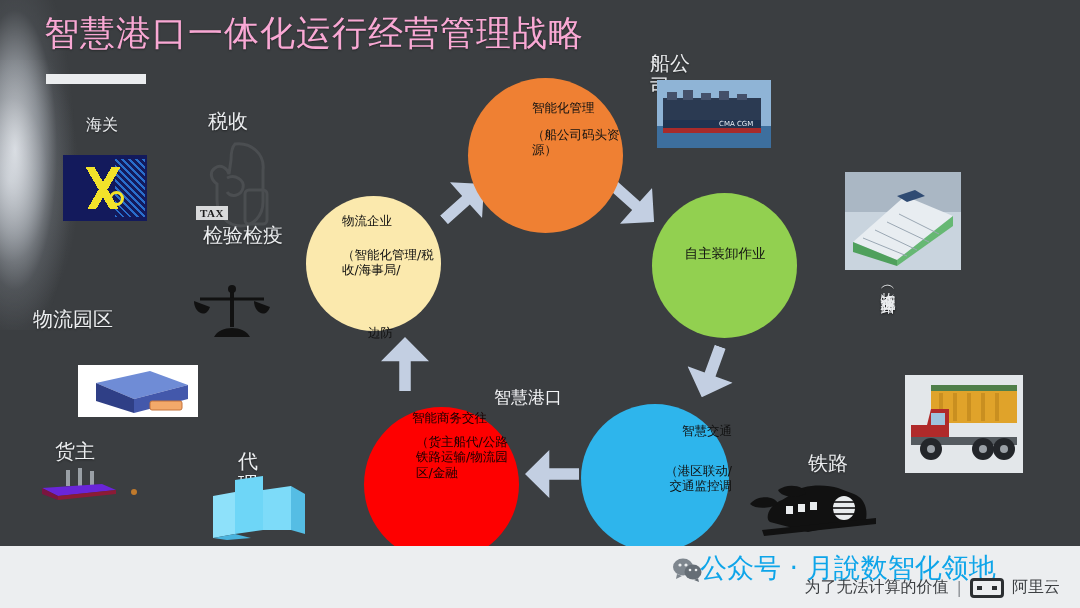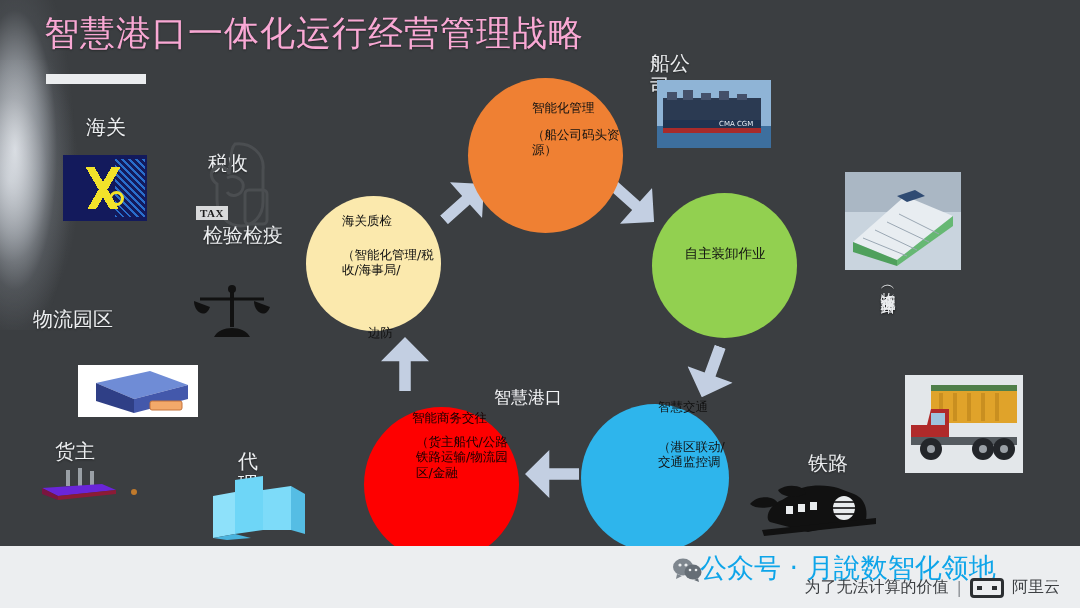--- a/index.html
+++ b/index.html
@@ -69,21 +69,21 @@
   .c-cream  { left: 306px; top: 196px; width: 135px; height: 135px; background: #fbe9ad; }
   .c-green  { left: 652px; top: 193px; width: 145px; height: 145px; background: #92d050; }
   .c-blue   { left: 581px; top: 404px; width: 148px; height: 148px; background: #2eb5ec; }
   .c-red    { left: 364px; top: 407px; width: 155px; height: 155px; background: #fe0000; }
 
   .t-orange { left: 532px; top: 100px; width: 100px; font-size: 12.5px; text-align: left; }
   .t-orange .sub { margin-top: 11px; }
   .t-cream  { left: 342px; top: 213px; width: 104px; font-size: 12.5px; }
   .t-cream .sub { margin-top: 18px; }
   .t-green  { left: 661px; top: 245px; width: 128px; font-size: 13.5px; text-align: center; }
-  .t-blue   { left: 658px; top: 399px; width: 74px; font-size: 12.5px; }
+  .t-blue   { left: 658px; top: 423px; width: 74px; font-size: 12.5px; text-align: right; }
   .t-blue .sub { margin-top: 24px; }
   .t-red    { left: 412px; top: 410px; width: 102px; font-size: 12.5px; color: #1a0000; }
   .t-red .sub { margin-top: 8px; margin-left: 4px; }
   .t-red-tail {
     position: absolute; left: 460px; top: 562px;
     font-size: 13px; color: #111;
     font-family: "DejaVu Sans", "Liberation Sans", sans-serif;
   }
 
   .center-label {
@@ -161,22 +161,22 @@
 
   
   .warehouse { left: 845px; top: 172px; width: 116px; height: 98px; background:#c7cfd8; }
 
   
   .truck { left: 905px; top: 375px; width: 118px; height: 98px; background:#dfe3e7; }
 
   
   .train { left: 748px; top: 482px; width: 134px; height: 60px; }
 
-  .lbl-haiguan   { left: 86px;  top: 116px; width: 46px;  font-size: 20px; }
-  .lbl-shuishou  { left: 208px; top: 110px; width: 40px;  font-size: 20px; margin-top: 42px; }
+  .lbl-haiguan   { left: 86px;  top: 116px; width: 46px;  font-size: 16px; }
+  .lbl-shuishou  { left: 208px; top: 110px; width: 40px;  font-size: 20px; }
   .lbl-jianyan   { left: 203px; top: 224px; width: 90px;  font-size: 20px; }
   .lbl-wuliuyuan { left: 33px;  top: 308px; width: 82px;  font-size: 20px; }
   .lbl-huozhu    { left: 55px;  top: 440px; width: 60px;  font-size: 20px; }
   .lbl-daili     { left: 238px; top: 450px; width: 30px;  font-size: 20px; }
   .lbl-chuangs   { left: 650px; top: 52px;  width: 52px;  font-size: 20px; }
   .lbl-wuliuqiye {
     left: 874px; top: 280px; width: 22px; font-size: 15px;
     writing-mode: vertical-rl; text-orientation: upright; letter-spacing: 1px;
   }
   .lbl-tielu     { left: 808px; top: 452px; width: 56px;  font-size: 20px; }
@@ -232,21 +232,21 @@
   <div class="arrow" style="left:378px; top:340px; transform: rotate(-90deg);"></div>
 
   <div class="circle c-orange"></div>
   <div class="circ-text t-orange">
     <div>智能化管理</div>
     <div class="sub">（船公司码头资源）</div>
   </div>
 
   <div class="circle c-cream"></div>
   <div class="circ-text t-cream">
-    <div>海关质检</div>
+    <div>物流企业</div>
     <div class="sub">（智能化管理/税收/海事局/</div>
   </div>
   <div class="circ-text" style="left:368px; top:325px; width:40px; font-size:12.5px;">边防</div>
 
   <div class="circle c-green"></div>
   <div class="circ-text t-green">
     <div>自主装卸作业</div>
   </div>
 
   <div class="circle c-blue"></div>

